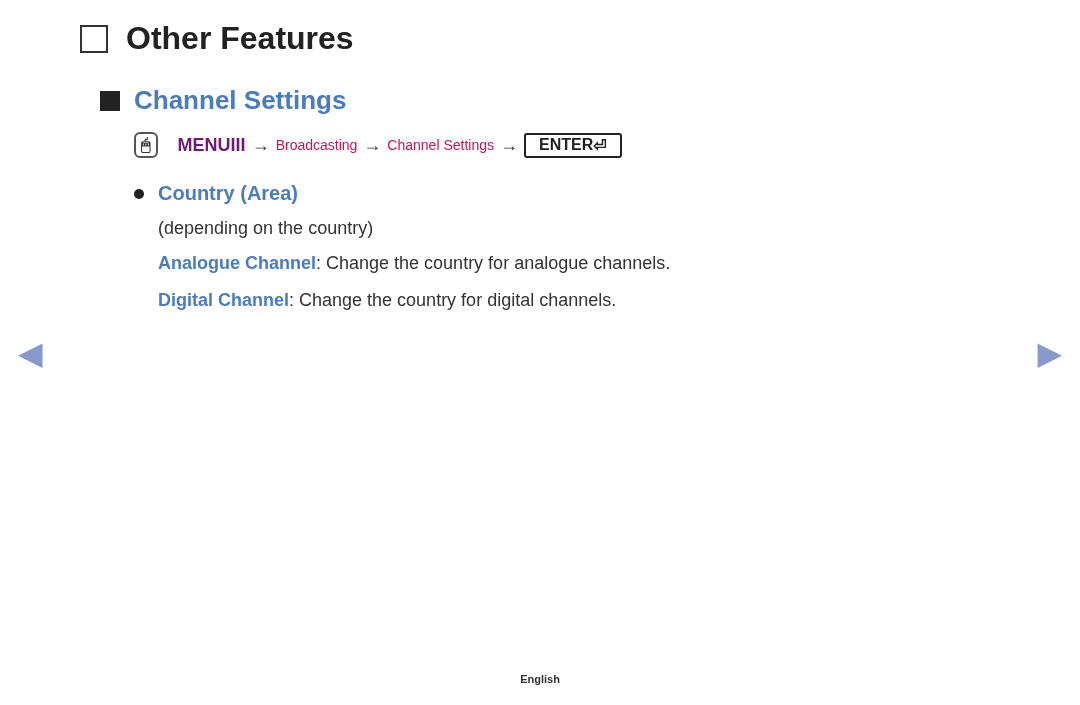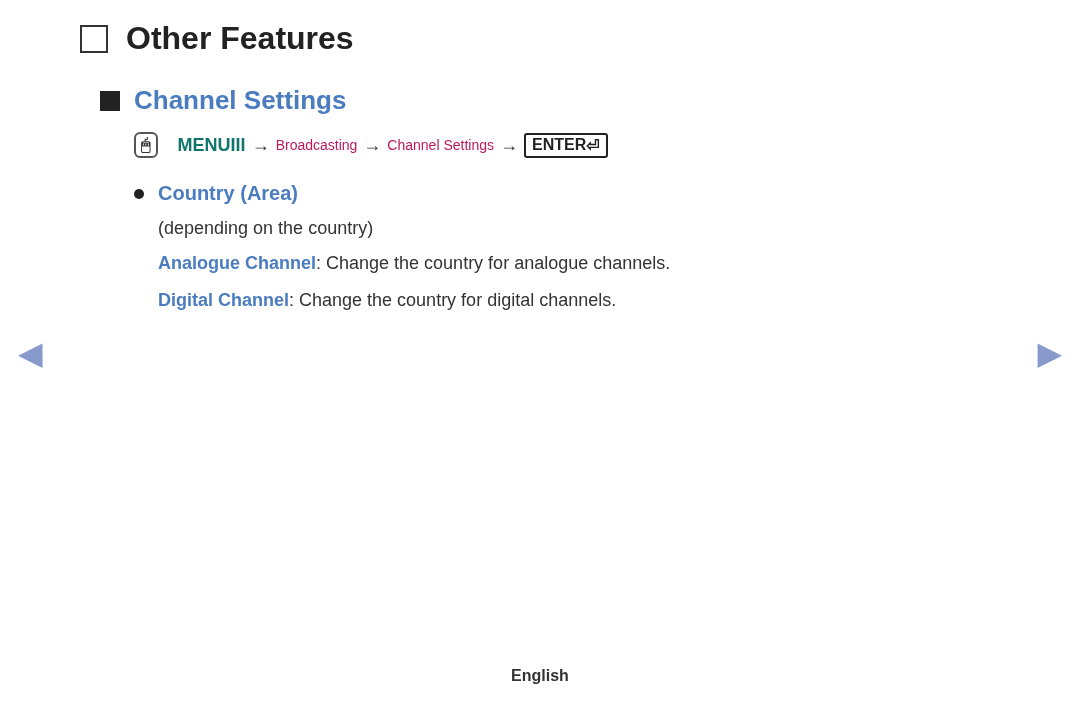--- a/index.html
+++ b/index.html
@@ -88,21 +88,21 @@
       border: 2px solid #555;
       border-radius: 6px;
       padding: 2px 5px;
       font-size: 16px;
       color: #333;
       font-weight: bold;
     }
 
     .menu-label {
       font-weight: 800;
-      color: #0f766e;
+      color: #701a75;
       font-size: 18px;
       padding-left: 14px;
     }
 
     .arrow {
       color: #333;
       font-weight: 700;
       font-size: 18px;
     }
 
@@ -110,21 +110,21 @@
       color: #be185d;
       font-size: 14px;
     }
 
     .enter-box {
       display: inline-flex;
       align-items: center;
       justify-content: center;
       border: 2.5px solid #222;
       border-radius: 3px;
-      padding: 1px 6px;
+      padding: 1px 13px;
       font-size: 16px;
       font-weight: 800;
       color: #222;
       background: white;
     }
 
     .bullet-section {
       margin-left: 34px;
     }
 
@@ -189,21 +189,21 @@
       color: #8899cc;
       font-size: 32px;
       cursor: pointer;
     }
 
     .footer {
       position: absolute;
       bottom: 20px;
       left: 50%;
       transform: translateX(-50%);
-      font-size: 16px;
+      font-size: 11px;
       font-weight: 700;
       color: #333;
     }
   </style>
 </head>
 <body>
 
 <div class="page-container">
 
   <div class="page-title-row">

